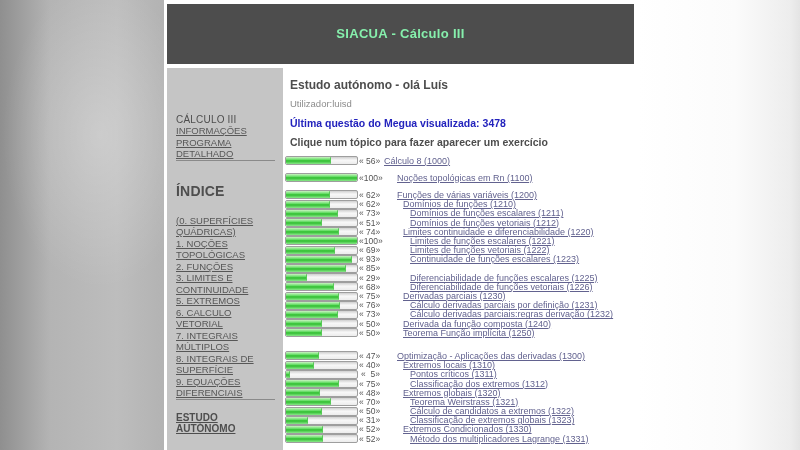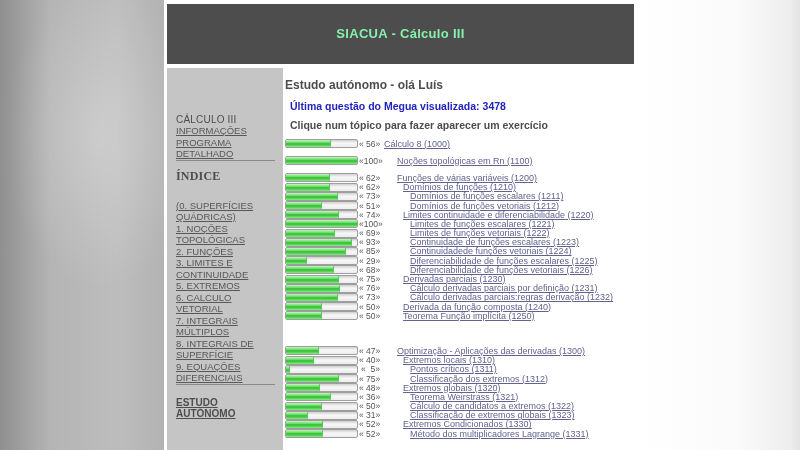--- a/index.html
+++ b/index.html
@@ -26,37 +26,37 @@
   .app-body { display:flex; margin-top:4px; height:382px; overflow:hidden; }
 
   
   .sidebar { width:116px; background:#c5c5c5; padding:0 8px 0 9px;
              color:#4e4e4e; font-size:9.5px; flex:none; }
   .sidebar a { color:#575757; text-decoration:underline; cursor:pointer; display:block; }
   .sb-title { font-weight:normal; font-size:10px; margin-top:46px; letter-spacing:.2px; }
   .sb-links { line-height:11.5px; }
   .sidebar hr { border:none; border-top:1px solid #8a8a8a; margin:0; }
   .hr1 { margin-top:16px; }
-  .sb-index-title { font-weight:bold; font-size:12px; margin-top:8px; letter-spacing:.2px;font-family:Liberation Serif, serif; }
+  .sb-index-title { font-weight:bold; font-size:14px; margin-top:22px; letter-spacing:.2px; }
   .sb-index { margin-top:16px; line-height:11.5px; }
   .hr2 { margin-top:20px; }
   .sb-study { margin-top:12px; font-weight:bold; font-size:10px; }
   .sb-study a { color:#4e4e4e; }
 
   
   .main { flex:1; background:#ffffff; padding:10px 4px 0 2px; overflow:hidden; }
-  .m-heading { font-weight:bold; font-size:12px; color:#4d4d4d; }
+  .m-heading { font-weight:bold; font-size:12px; color:#4d4d4d; margin-left:5px; }
   .m-user { font-size:9.5px; color:#8c8c8c; margin:6px 0 0 5px; }
   .m-megua { font-weight:bold; font-size:10.5px; color:#2323bd; margin:8px 0 0 5px; }
   .m-instr { font-weight:bold; font-size:10.5px; color:#4d4d4d; margin:7px 0 0 5px; }
 
   .topics { margin-top:8px; }
   .trow { display:flex; align-items:center; height:9.2px; font-size:9px; }
   .trow.gap { margin-top:8px; }
-  .trow.gap-big { margin-top:26px; }
+  .trow.gap-big { margin-top:14px; }
   .pbar { width:73px; height:9px; flex:none; border:1px solid #9e9e9e; border-radius:2px;
           background:linear-gradient(180deg,#cfcfcf,#f8f8f8 45%,#ececec);
           overflow:hidden; }
   .pfill { height:100%;
            background:linear-gradient(180deg,#c9f4c2,#66dd66 38%,#2ebc2e 55%,#8ae88a);
            border-right:1px solid #57c957; border-radius:1px; }
   .ppct { width:21px; flex:none; text-align:right; color:#555555; font-size:8.5px;
           white-space:pre; margin-left:1px; }
   .tlink { margin-left:4px; color:#62628f; text-decoration:underline; cursor:pointer;
            white-space:nowrap; }
@@ -98,20 +98,21 @@
         </div>
         <hr class="hr2">
         <div class="sb-study">
           <a>ESTUDO AUTÓNOMO</a>
         </div>
 
       </div>
 
       <div class="main">
         <div class="m-heading">Estudo autónomo - olá Luís</div>
+        <div class="m-user">Utilizador:luisd</div>
         <div class="m-megua">Última questão do Megua visualizada: 3478</div>
         <div class="m-instr">Clique num tópico para fazer aparecer um exercício</div>
 
         <div class="topics" id="topics">
           <div class="trow">
             <div class="pbar">
               <div class="pfill" style="width: 64%;"></div>
             </div>
             <div class="ppct">« 56»</div>
             <a class="tlink lvl0">Cálculo 8 (1000)</a>
@@ -187,21 +188,20 @@
             </div>
             <div class="ppct">« 93»</div>
             <a class="tlink lvl3">Continuidade de funções escalares (1223)</a>
           </div>
 
           <div class="trow">
             <div class="pbar">
               <div class="pfill" style="width: 85%;"></div>
             </div>
             <div class="ppct">« 85»</div>
-            <a class="tlink lvl3">Continuidadede funções vetoriais (1224)</a>
           </div>
 
           <div class="trow">
             <div class="pbar">
               <div class="pfill" style="width: 29%;"></div>
             </div>
             <div class="ppct">« 29»</div>
             <a class="tlink lvl3">Diferenciabilidade de funções escalares (1225)</a>
           </div>
 
@@ -290,21 +290,21 @@
               <div class="pfill" style="width: 48%;"></div>
             </div>
             <div class="ppct">« 48»</div>
             <a class="tlink lvl2">Extremos globais (1320)</a>
           </div>
 
           <div class="trow">
             <div class="pbar">
               <div class="pfill" style="width: 63%;"></div>
             </div>
-            <div class="ppct">« 36»</div>
+            <div class="ppct">« 70»</div>
             <a class="tlink lvl3">Teorema Weirstrass (1321)</a>
           </div>
 
           <div class="trow">
             <div class="pbar">
               <div class="pfill" style="width: 50%;"></div>
             </div>
             <div class="ppct">« 50»</div>
             <a class="tlink lvl3">Cálculo de candidatos a extremos (1322)</a>
           </div>

